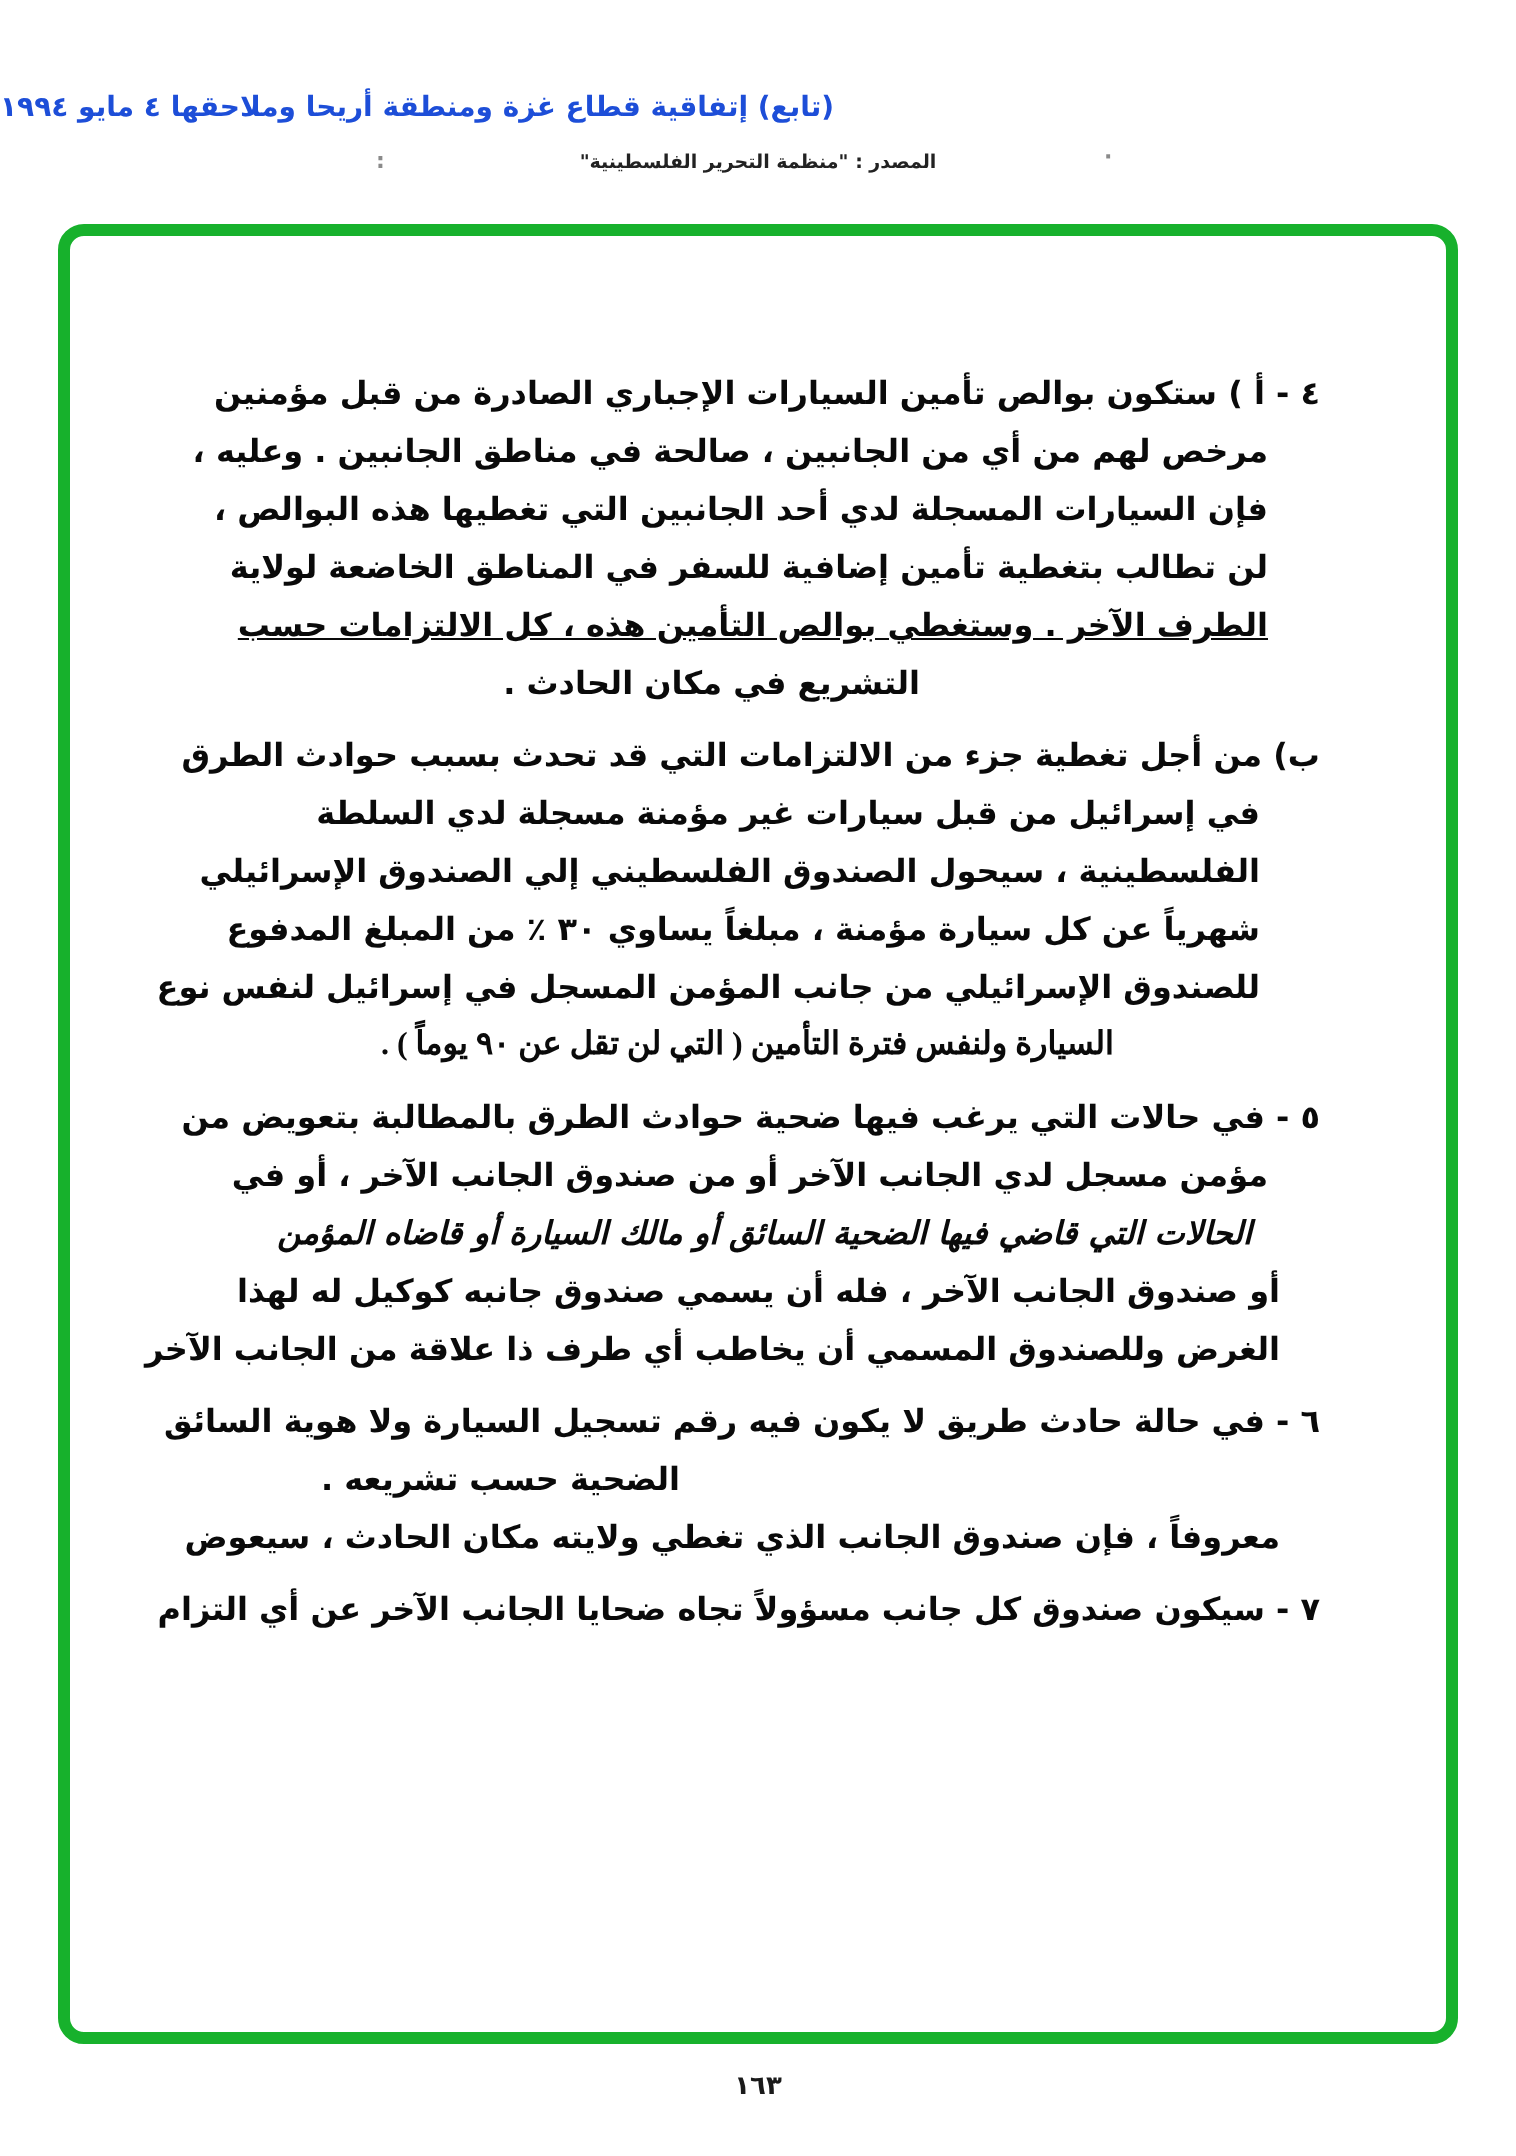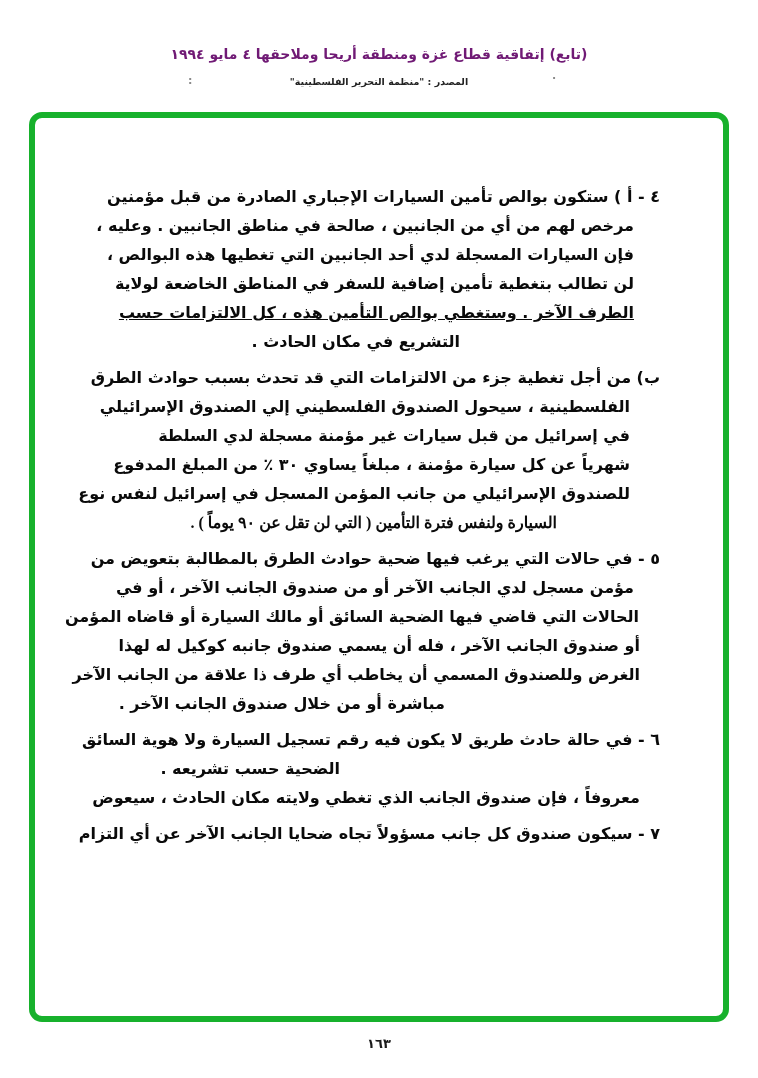--- a/index.html
+++ b/index.html
@@ -12,25 +12,25 @@
   }
   .page {
     position: relative;
     width: 758px; height: 1078px;
     background: #ffffff;
   }
   
   .header-title {
     position: absolute;
     top: 46px; left: 0; right: 0;
-    text-align: center;
+    text-align: left;
     direction: rtl;
     font-size: 14px;
     font-weight: 700;
-    color: #701a75;
+    color: #1d4ed8;
     letter-spacing: 0px;
   }
   .header-source {
     position: absolute;
     top: 76px; left: 0; right: 0;
     text-align: center;
     direction: rtl;
     font-size: 9.5px;
     font-weight: 700;
     color: #222222;
@@ -101,33 +101,32 @@
       <div class="para">
         <div class="tline" style="margin-right: 0px;">٤ - أ ) ستكون بوالص تأمين السيارات الإجباري الصادرة من قبل مؤمنين</div>
         <div class="tline" style="margin-right: 26px;">مرخص لهم من أي من الجانبين ، صالحة في مناطق الجانبين . وعليه ،</div>
         <div class="tline" style="margin-right: 26px;">فإن السيارات المسجلة لدي أحد الجانبين التي تغطيها هذه البوالص ،</div>
         <div class="tline" style="margin-right: 26px;">لن تطالب بتغطية تأمين إضافية للسفر في المناطق الخاضعة لولاية</div>
         <div class="tline" style="margin-right: 26px; text-decoration: underline;">الطرف الآخر . وستغطي بوالص التأمين هذه ، كل الالتزامات حسب</div>
         <div class="tline" style="margin-right: 200px;">التشريع في مكان الحادث .</div>
       </div>
       <div class="para">
         <div class="tline" style="margin-right: 0;">ب) من أجل تغطية جزء من الالتزامات التي قد تحدث بسبب حوادث الطرق</div>
+        <div class="tline" style="margin-right: 30px;">في إسرائيل من قبل سيارات غير مؤمنة مسجلة لدي السلطة</div>
         <div class="tline" style="margin-right: 30px;">الفلسطينية ،  سيحول الصندوق الفلسطيني إلي الصندوق الإسرائيلي</div>
-        <div class="tline" style="margin-right: 30px;">في إسرائيل من قبل سيارات غير مؤمنة مسجلة لدي السلطة</div>
         <div class="tline" style="margin-right: 30px;">شهرياً عن كل سيارة مؤمنة ، مبلغاً يساوي ٣٠ ٪ من المبلغ المدفوع</div>
         <div class="tline" style="margin-right: 30px;">للصندوق الإسرائيلي من جانب المؤمن المسجل في إسرائيل لنفس نوع</div>
         <div class="tline" style="margin-right: 103px; font-family: Liberation Serif, serif;">السيارة ولنفس فترة التأمين ( التي لن تقل عن ٩٠ يوماً ) .</div>
       </div>
       <div class="para">
         <div class="tline" style="margin-right: 0px;">٥ - في حالات التي يرغب فيها ضحية حوادث الطرق بالمطالبة بتعويض من</div>
         <div class="tline" style="margin-right: 26px;">مؤمن مسجل لدي الجانب الآخر أو من صندوق الجانب الآخر ، أو في</div>
-        <div class="tline" style="margin-right: 21px;">الحالات التي قاضي فيها الضحية السائق أو مالك السيارة أو قاضاه المؤمن</div>
+        <div class="tline" style="margin-right: 34px; font-style: italic;">الحالات التي قاضي فيها الضحية السائق أو مالك السيارة أو قاضاه المؤمن</div>
         <div class="tline" style="margin-right: 20px;">أو صندوق الجانب الآخر ، فله أن يسمي صندوق جانبه كوكيل له لهذا</div>
         <div class="tline" style="margin-right: 20px;">الغرض وللصندوق المسمي أن يخاطب أي طرف ذا علاقة من الجانب الآخر</div>
-        <div class="tline" style="margin-right: 215px;">مباشرة أو من خلال صندوق الجانب الآخر .</div>
       </div>
       <div class="para">
         <div class="tline" style="margin-right: 0px;">٦ - في حالة حادث طريق لا يكون فيه رقم تسجيل السيارة ولا هوية السائق</div>
         <div class="tline" style="margin-right: 320px;">الضحية حسب تشريعه .</div>
         <div class="tline" style="margin-right: 20px;">معروفاً ، فإن صندوق الجانب الذي تغطي ولايته مكان الحادث ، سيعوض</div>
       </div>
       <div class="para">
         <div class="tline" style="margin-right: 0px;">٧ - سيكون صندوق كل جانب مسؤولاً تجاه ضحايا الجانب الآخر عن أي التزام</div>
       </div>
     </div>

